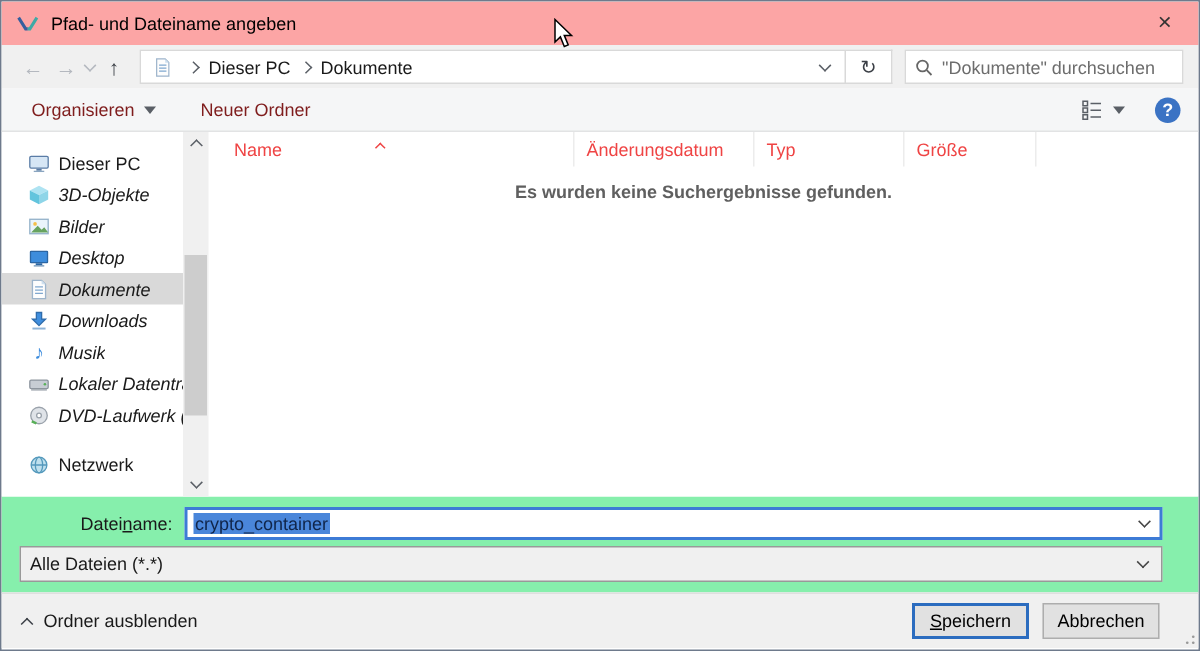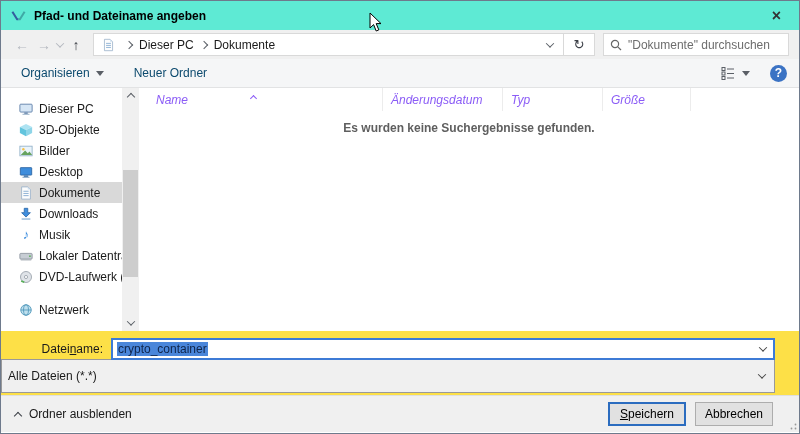--- a/index.html
+++ b/index.html
@@ -6,21 +6,21 @@
     --accent:#0078d7;
     --selection_bg:#4a86da;
     --selection_text:#10254a;
     --help_icon:#3b73c4;
   }
   *{box-sizing:border-box;margin:0;padding:0;}
   html,body{background:#cfd4da;font-family:"Liberation Sans","DejaVu Sans",sans-serif;}
   .window{position:relative;width:800px;height:434px;background:#fff;border:1px solid #6e7a8c;overflow:hidden;font-size:12px;color:#1a1a1a;}
 
   
-  .titlebar{height:29px;background:#5eead4;display:flex;align-items:center;padding:0 0 0 10px;font-weight:bold;}
+  .titlebar{height:29px;background:#fca5a5;display:flex;align-items:center;padding:0 0 0 10px;}
   .titlebar .app-icon{width:15px;height:15px;margin-right:8px;flex:0 0 auto;}
   .titlebar .title{font-size:12px;color:#000;}
   .titlebar .close-btn{margin-left:auto;width:45px;height:29px;display:flex;align-items:center;justify-content:center;font-size:16px;color:#333;cursor:default;}
 
   
   .navbar{height:29px;background:#f0f0f0;display:flex;align-items:center;padding:0 10px;}
   .nav-arrow{width:22px;text-align:center;font-size:14px;}
   .disabled{color:#b4b8bf;}
   .enabled{color:#3b3f46;}
   .hist-chev{margin:0 2px;}
@@ -34,63 +34,63 @@
   .crumb{white-space:nowrap;}
   .breadcrumb-box .end-chev{margin-left:auto;color:#5a5f66;margin-right:4px;}
   .refresh-btn{width:31px;height:23px;background:#fff;border:1px solid #d9d9d9;border-left:none;display:flex;align-items:center;justify-content:center;color:#3b3f46;font-size:13px;}
   .search-box{width:186px;height:23px;background:#fff;border:1px solid #d9d9d9;margin-left:8px;display:flex;align-items:center;padding:0 6px;}
   .search-box svg{flex:0 0 auto;margin-right:6px;}
   .search-box input{border:none;outline:none;width:100%;font-family:inherit;font-size:12px;color:#1a1a1a;background:transparent;}
   .search-box input::placeholder{color:#6d6d6d;opacity:1;}
 
   
   .toolbar{height:29px;background:#f5f6f7;border-bottom:1px solid #e2e3e4;display:flex;align-items:center;padding:0 12px;}
-  .tool-item{display:flex;align-items:center;gap:6px;padding:0 8px;height:100%;color:#0c4a6e;}
+  .tool-item{display:flex;align-items:center;gap:6px;padding:0 8px;height:100%;color:#7f1d1d;}
   .caret{width:0;height:0;border-left:4px solid transparent;border-right:4px solid transparent;border-top:5px solid #5a5f66;display:inline-block;}
   .toolbar .spacer{flex:1;}
   .view-btn{display:flex;align-items:center;gap:6px;padding:0 6px;}
   .help-btn{width:17px;height:17px;border-radius:50%;background:var(--help_icon);color:#fff;font-weight:bold;font-size:12px;display:flex;align-items:center;justify-content:center;margin-left:14px;}
 
   
   .content{position:relative;height:243px;background:#fff;display:flex;}
   .sidebar{width:121px;overflow:hidden;padding-top:10px;flex:0 0 auto;}
   .side-item{height:21px;display:flex;align-items:center;padding-left:18px;white-space:nowrap;overflow:hidden;}
-  .side-item.child{}
+  .side-item.child{font-style:italic;}
   .side-item.selected{background:#d9d9d9;}
   .side-item.gap-top{margin-top:12px;}
   .side-item svg,.side-item .glyph-icon{width:14px;height:14px;flex:0 0 auto;margin-right:6px;}
   .glyph-icon{color:#3f8ede;font-size:13px;line-height:14px;text-align:center;}
   .side-label{overflow:hidden;white-space:nowrap;}
 
   .v-scrollbar{width:17px;background:#f0f0f0;flex:0 0 auto;position:relative;color:#5a5f66;}
   .v-scrollbar .sb-btn{position:absolute;left:0;width:17px;height:17px;display:flex;align-items:center;justify-content:center;}
   .v-scrollbar .sb-top{top:0;}
   .v-scrollbar .sb-bottom{bottom:0;}
   .v-scrollbar .thumb{position:absolute;left:1px;width:15px;top:82px;height:107px;background:#cdcdcd;}
 
   .main{flex:1;position:relative;}
-  .col-headers{display:flex;height:23px;align-items:center;color:#8b5cf6;position:relative;font-style:italic;}
+  .col-headers{display:flex;height:23px;align-items:center;color:#ef4444;position:relative;}
   .col{height:100%;display:flex;align-items:center;padding-left:8px;border-right:1px solid #ececec;}
   .col-name{width:244px;padding-left:17px;position:relative;}
   .col-date{width:120px;}
   .col-type{width:100px;}
   .col-size{width:88px;}
   .sort-chev{position:absolute;top:2px;left:112px;color:#6a7widt6;}
   .sort-chev .chv{width:5px;height:5px;border-width:1.2px;}
   .empty-msg{margin-top:10px;text-align:center;color:#5f5f5f;font-weight:bold;}
 
   
-  .footer-panel{height:64px;background:#fde047;padding-top:7px;}
+  .footer-panel{height:64px;background:#86efac;padding-top:7px;padding-left:12px;}
   .f-row{display:flex;align-items:center;height:22px;margin-bottom:5px;}
   .f-label{width:110px;text-align:right;padding-right:8px;color:#1a1a1a;flex:0 0 auto;}
   .mn{text-decoration:underline;}
   .filename-input{flex:1;margin-right:24px;height:22px;background:#fff;border:2px solid #3d7bd6;display:flex;align-items:center;padding:0 4px;position:relative;}
   .sel-text{background:var(--selection_bg);color:var(--selection_text);padding:0 1px;}
   .filename-input .end-chev,.filetype-select .end-chev{margin-left:auto;color:#444;margin-right:3px;}
-  .filetype-select{flex:1;margin-right:24px;height:34px;background:#f0f0f0;border:1px solid #999;display:flex;align-items:center;padding:0 6px;}
+  .filetype-select{flex:1;margin-right:24px;height:24px;background:#f0f0f0;border:1px solid #999;display:flex;align-items:center;padding:0 6px;}
 
   
   .footer-bar{height:37px;background:#f0f0f0;border-top:1px solid #dfdfdf;display:flex;align-items:center;padding:0 26px 0 14px;position:relative;}
   .hide-folders{display:flex;align-items:center;gap:8px;color:#1a1a1a;}
   .hide-folders .chv{color:#3b3f46;margin-top:3px;}
   .btn{width:78px;height:24px;display:flex;align-items:center;justify-content:center;background:#e1e1e1;font-size:12px;color:#000;}
   .btn-save{margin-left:auto;border:2px solid #2b6cbf;}
   .btn-cancel{margin-left:9px;border:1px solid #adadad;}
   .resize-grip{position:absolute;right:2px;bottom:2px;}
 

